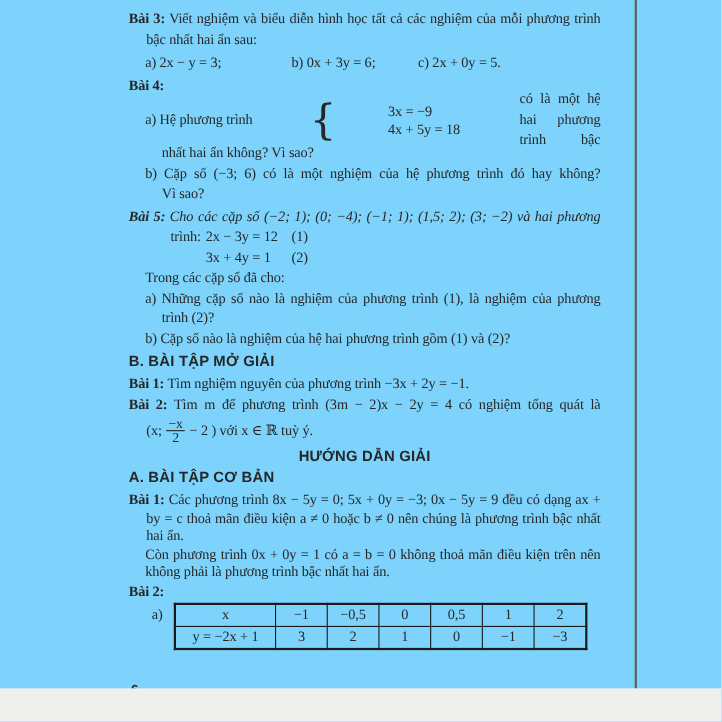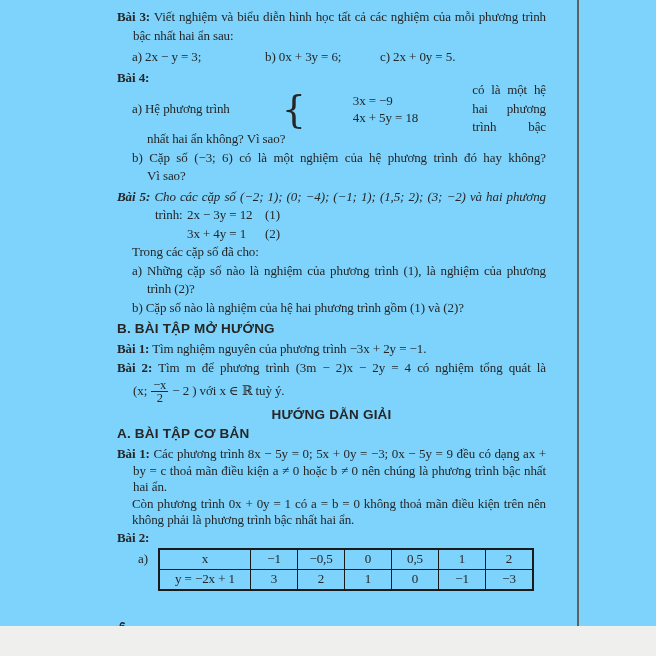--- a/index.html
+++ b/index.html
@@ -79,21 +79,21 @@
       <span class="abs" style="left:148px;">(1)</span>
     </div>
     <div class="rel">
       <span class="abs" style="left:70px;">3x + 4y = 1</span>
       <span class="abs" style="left:148px;">(2)</span>
     </div>
     <div class="ind15">Trong các cặp số đã cho:</div>
     <div class="item just"><span>a)</span> <span>Những cặp số nào là nghiệm của phương trình (1), là nghiệm của phương trình (2)?</span></div>
     <div class="item"><span>b)</span> <span>Cặp số nào là nghiệm của hệ hai phương trình gồm (1) và (2)?</span></div>
 
-    <div class="heading" style="margin-top:4px;">B. BÀI TẬP MỞ HƯỚNG</div>
+    <div class="heading" style="margin-top:4px;">B. BÀI TẬP MỞ GIẢI</div>
     <div class="bai" style="margin-top:3px;"><b>Bài 1:</b> <span>Tìm nghiệm nguyên của phương trình −3x + 2y = −1.</span></div>
     <div class="bai jl"><b>Bài 2:</b> <span>Tìm m để phương trình (3m − 2)x − 2y = 4 có nghiệm tổng quát là</span></div>
     <div class="fracline">
       <span>(x;</span>
       <span class="frac">
         <span class="num">−x</span>
         <span class="den">2</span>
       </span>
       <span>− 2 ) với x ∈ ℝ tuỳ ý.</span>
     </div>

